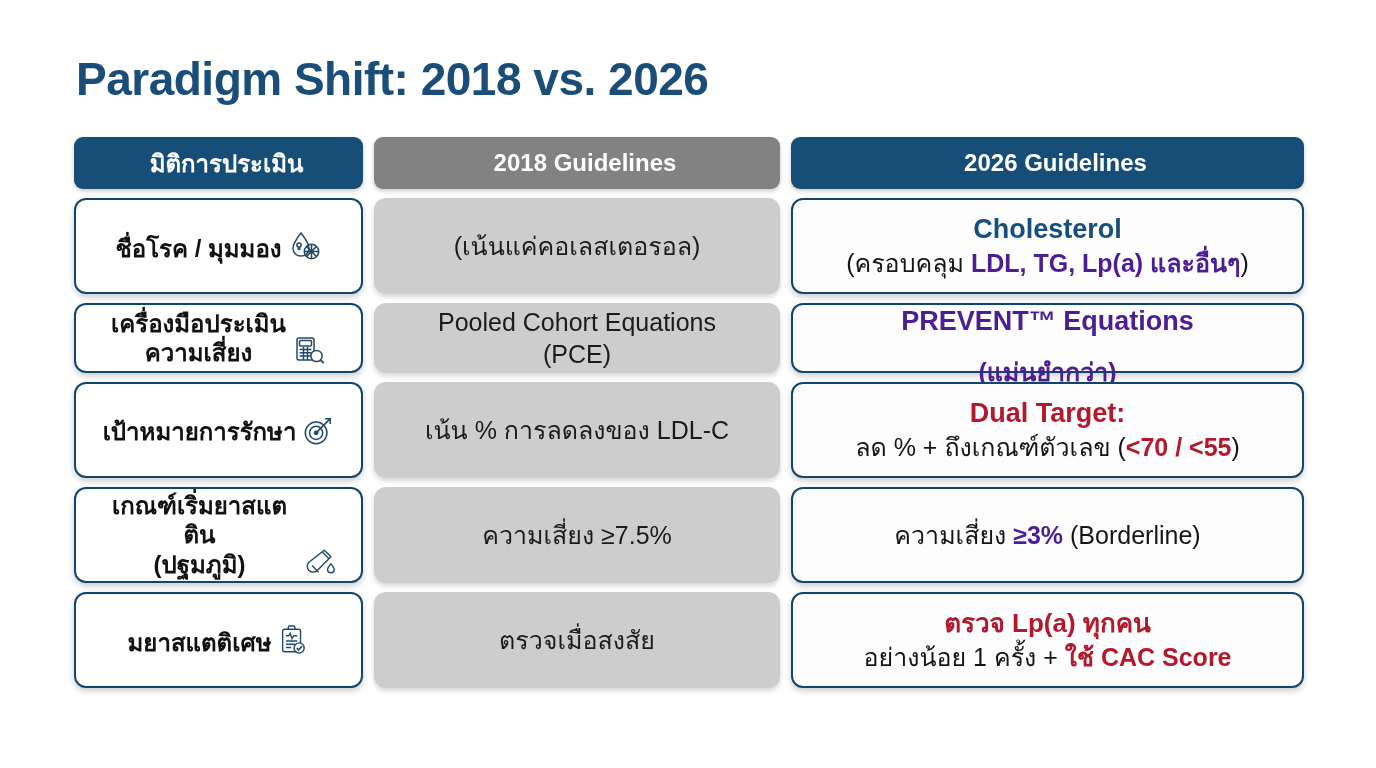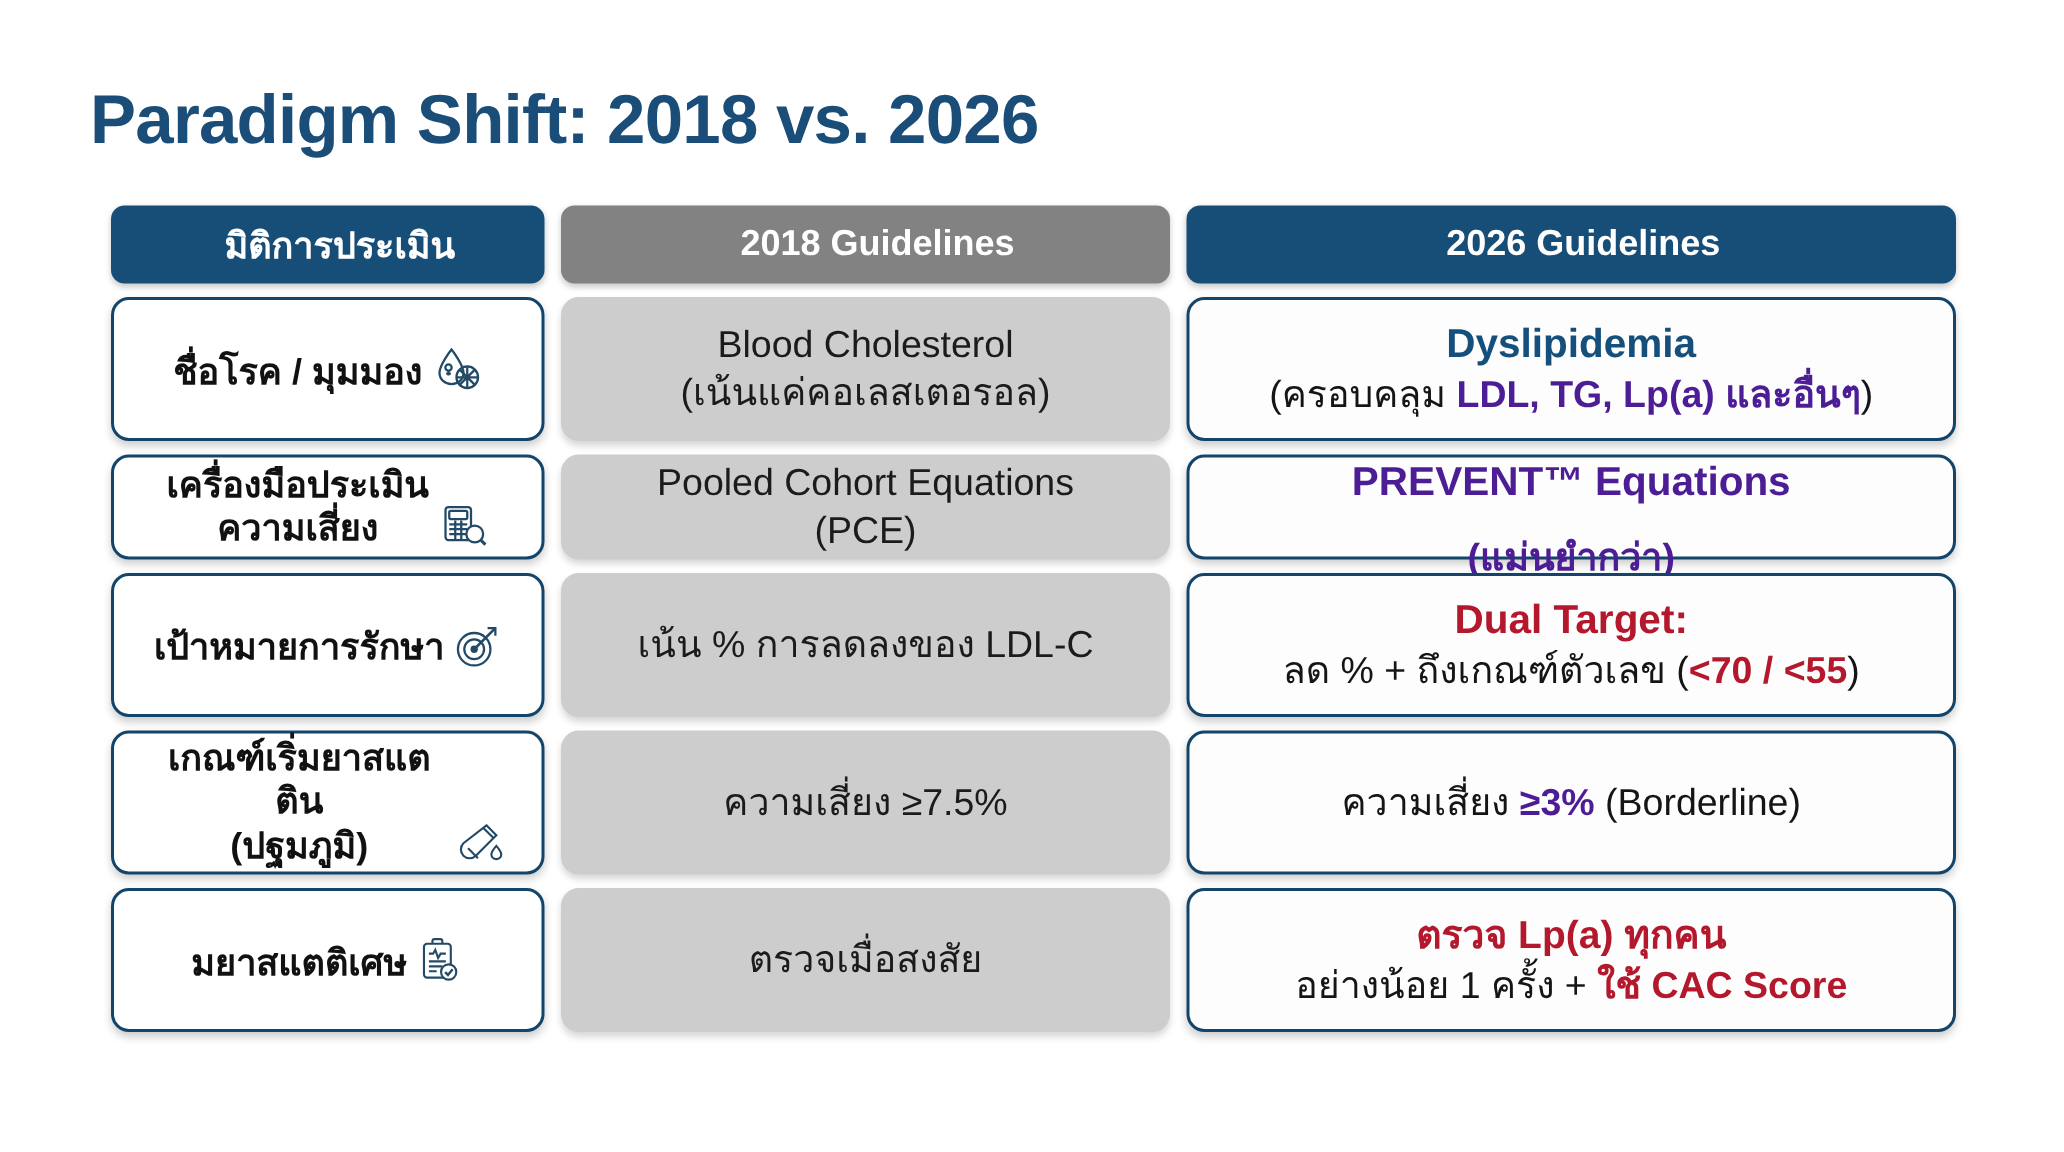--- a/index.html
+++ b/index.html
@@ -15,21 +15,21 @@
   .slide {
     position: relative;
     width: 1376px;
     height: 768px;
     background: #ffffff;
   }
 
   
   .slide-title {
     position: absolute;
-    left: 60px;
+    left: 76px;
     top: 52px;
     font-size: 46px;
     font-weight: bold;
     color: #1A4D78;
     letter-spacing: -0.5px;
     white-space: nowrap;
   }
 
   
   .table {
@@ -167,27 +167,26 @@
             <path d="M13 4 C13 4 5 14 5 19.5 C5 24 8.6 27 13 27 C17.4 27 21 24 21 19.5 C21 14 13 4 13 4 Z"></path>
             <circle cx="11" cy="16" r="2.1"></circle>
             <path d="M11 18.1 L11 21.3 M9.4 20 L12.6 20"></path>
             <circle cx="23.5" cy="22.5" r="7.2"></circle>
             <path d="M23.5 15.3 L23.5 29.7 M16.3 22.5 L30.7 22.5 M18.4 17.4 L28.6 27.6 M28.6 17.4 L18.4 27.6"></path>
           </svg>
         </div>
       </div>
       <div class="col-2 cell cell-gray">
         <div class="gray-text">
-          <div>Blood Cholesterol</div>
           <div>(เน้นแค่คอเลสเตอรอล)</div>
         </div>
       </div>
       <div class="col-3 cell cell-new">
         <div class="new-text">
-          <div class="t-navy" style="font-size:27px;">Dyslipidemia</div>
+          <div class="t-navy" style="font-size:27px;">Cholesterol</div>
           <div class="nowrap">
             <span>(ครอบคลุม </span><span class="t-gold">LDL, TG, Lp(a) และอื่นๆ</span><span>)</span>
           </div>
         </div>
       </div>
     </div>
 
     <div class="row row-body r2">
       <div class="col-1 cell cell-dim">
         <div class="cell-dim-inner">

